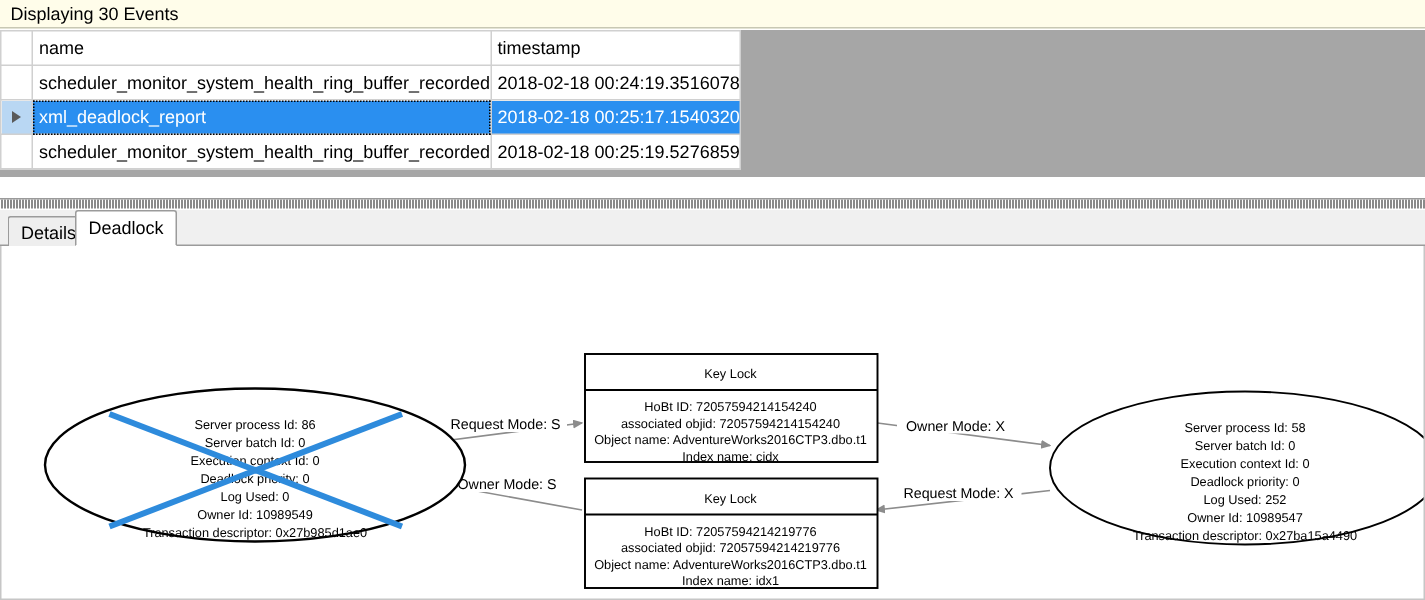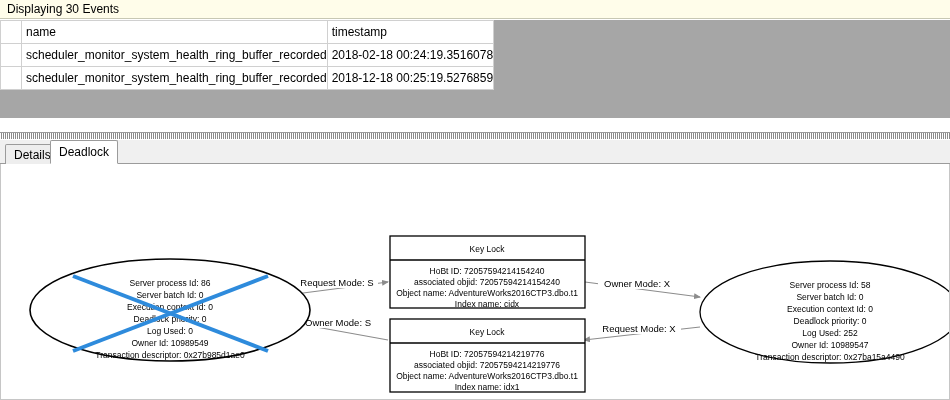--- a/index.html
+++ b/index.html
@@ -171,24 +171,31 @@
           <td class="col-name">name</td>
           <td class="col-ts">timestamp</td>
         </tr>
       </thead>
       <tbody>
         <tr>
           <td class="col-sel"></td>
           <td class="col-name">scheduler_monitor_system_health_ring_buffer_recorded</td>
           <td class="col-ts">2018-02-18 00:24:19.3516078</td>
         </tr>
+        <tr class="sel">
+          <td class="col-sel">
+            <span class="rowarrow"></span>
+          </td>
+          <td class="col-name cell-focus">xml_deadlock_report</td>
+          <td class="col-ts">2018-02-18 00:25:17.1540320</td>
+        </tr>
         <tr>
           <td class="col-sel"></td>
           <td class="col-name">scheduler_monitor_system_health_ring_buffer_recorded</td>
-          <td class="col-ts">2018-12-18 00:25:19.5276859</td>
+          <td class="col-ts">2018-02-18 00:25:19.5276859</td>
         </tr>
       </tbody>
     </table>
     <div class="hscroll"></div>
   </div>
 
 
   <div class="tabstrip">
     <div class="underline"></div>
     <div class="tab tab-details">Details</div>

